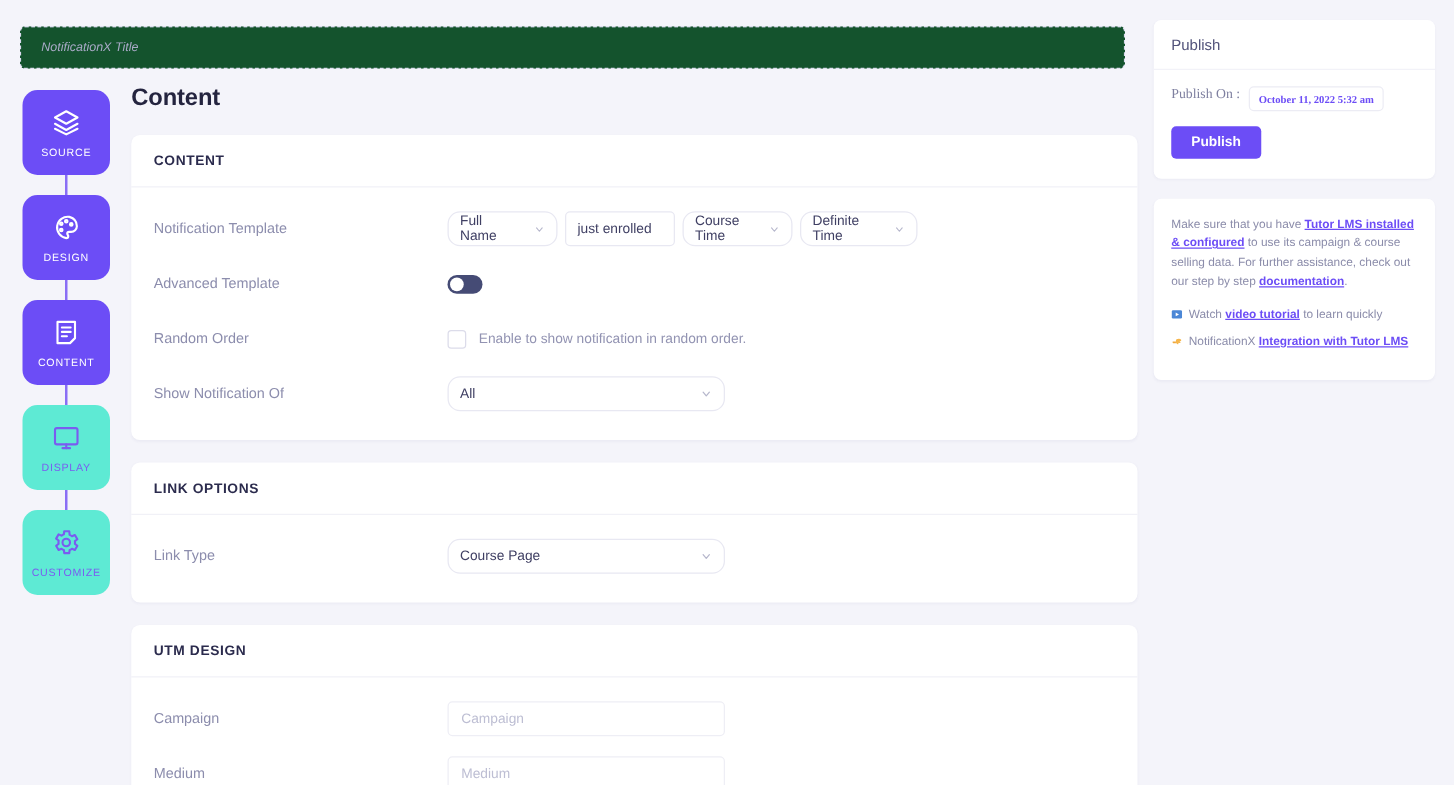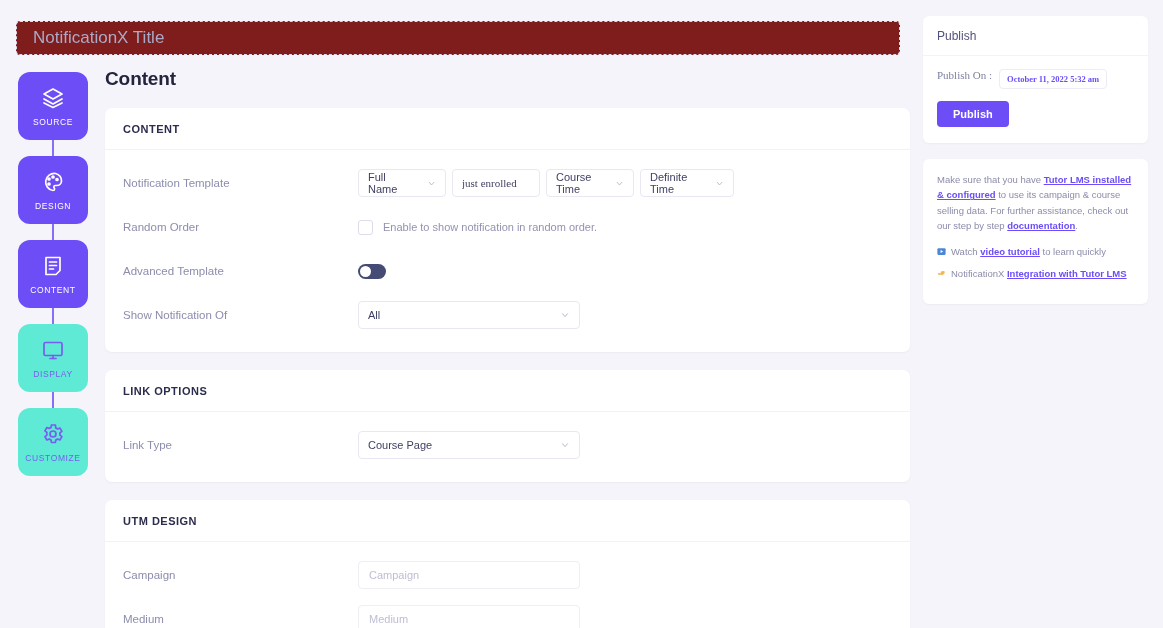--- a/index.html
+++ b/index.html
@@ -8,27 +8,28 @@
     background: #f4f4fa;
     font-family: "Liberation Sans", sans-serif;
     overflow: hidden;
   }
   .app { position: relative; width: 1163px; height: 628px; }
 
   
   .title-input {
     position: absolute; left: 16px; top: 21px;
     width: 884px; height: 34px;
-    background: #7f1d1d;
+    background: #14532d;
     border: 1px dashed #d9daee;
     border-radius: 4px;
     padding: 0 16px;
     font-family: "Liberation Sans", sans-serif;
-    font-size: 17px; color: #a7a8c5;
+    font-size: 10px; color: #a7a8c5;
     outline: none;
+    font-style: italic;
   }
   .title-input::placeholder { color: #a9aac7; }
 
   
   .stepper {
     position: absolute; left: 18px; top: 72px;
     width: 70px;
     display: flex; flex-direction: column; align-items: center;
   }
   .step {
@@ -91,24 +92,24 @@
     height: 28px;
     background: #ffffff;
     border: 1px solid #e8e8f2;
     border-radius: 4px;
     font-size: 11px; color: #3f3f63;
     display: flex; align-items: center;
     padding: 0 9px;
     font-family: "Liberation Sans", sans-serif;
     outline: none;
   }
-  .sel { justify-content: space-between; cursor: pointer; }
+  .sel { justify-content: space-between; cursor: pointer; border-radius: 10px; }
   .sel .chev { margin-left: 10px; flex: none; }
   .w-full-name { width: 88px; }
-  .w-just { width: 88px; font-family: Liberation Serif, serif; }
+  .w-just { width: 88px; }
   .w-course { width: 88px; }
   .w-time { width: 94px; }
   .w-wide { width: 222px; justify-content: space-between; }
 
   .toggle {
     width: 28px; height: 15px; border-radius: 8px;
     background: #454b75; position: relative; cursor: pointer;
   }
   .toggle .knob {
     position: absolute; left: 2px; top: 2px;
@@ -255,35 +256,35 @@
             <div class="ctrl sel w-time">
               <span>Definite Time</span>
               <svg class="chev" width="9" height="9" viewBox="0 0 24 24" fill="none" stroke="#b6b7cc" stroke-width="2.4" stroke-linecap="round" stroke-linejoin="round">
                   <polyline points="6 9 12 16 18 9"></polyline>
                 </svg>
             </div>
           </div>
         </div>
 
         <div class="row">
+          <div class="row-label">Advanced Template</div>
+          <div class="row-field">
+            <div class="toggle">
+                <div class="knob"></div>
+              </div>
+          </div>
+        </div>
+
+        <div class="row">
           <div class="row-label">Random Order</div>
           <div class="row-field">
             <div class="checkrow">
               <div class="checkbox"></div>
               <span class="check-text">Enable to show notification in random order.</span>
             </div>
-          </div>
-        </div>
-
-        <div class="row">
-          <div class="row-label">Advanced Template</div>
-          <div class="row-field">
-            <div class="toggle">
-                <div class="knob"></div>
-              </div>
           </div>
         </div>
 
         <div class="row">
           <div class="row-label">Show Notification Of</div>
           <div class="row-field">
             <div class="ctrl sel w-wide">
               <span>All</span>
               <svg class="chev" width="10" height="10" viewBox="0 0 24 24" fill="none" stroke="#b6b7cc" stroke-width="2.4" stroke-linecap="round" stroke-linejoin="round">
                   <polyline points="6 9 12 16 18 9"></polyline>

